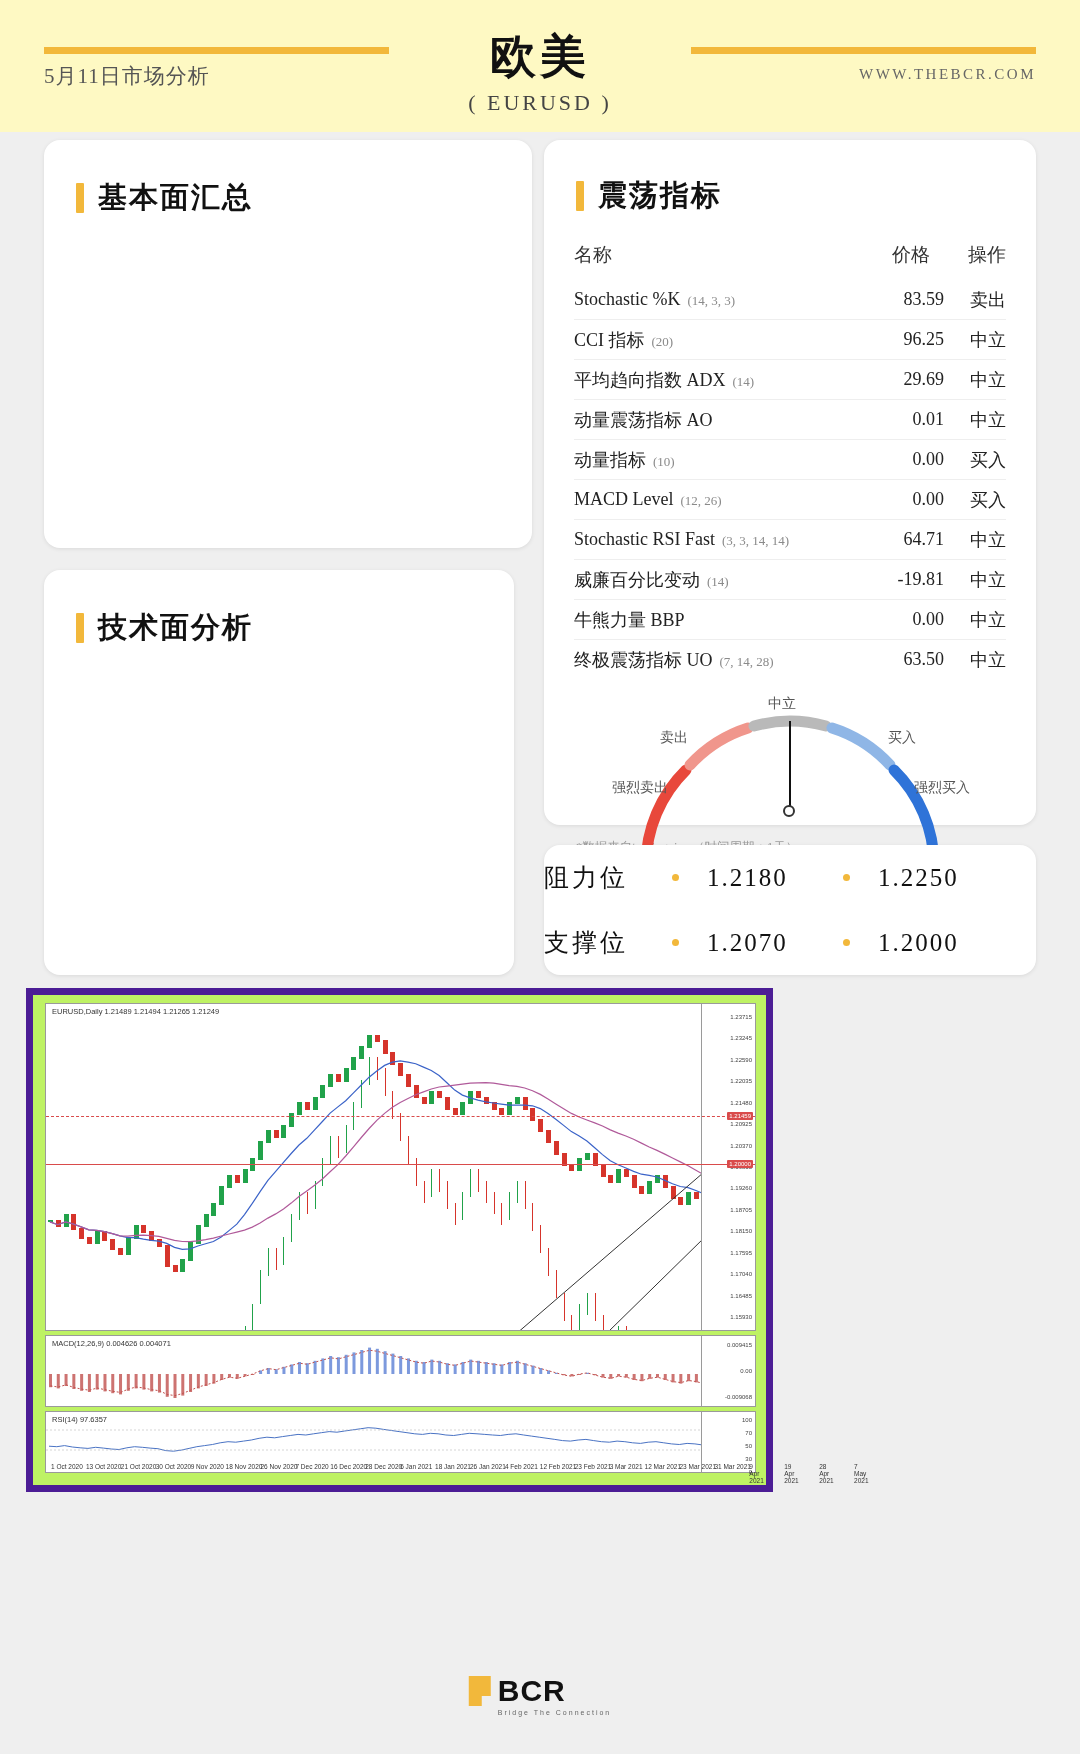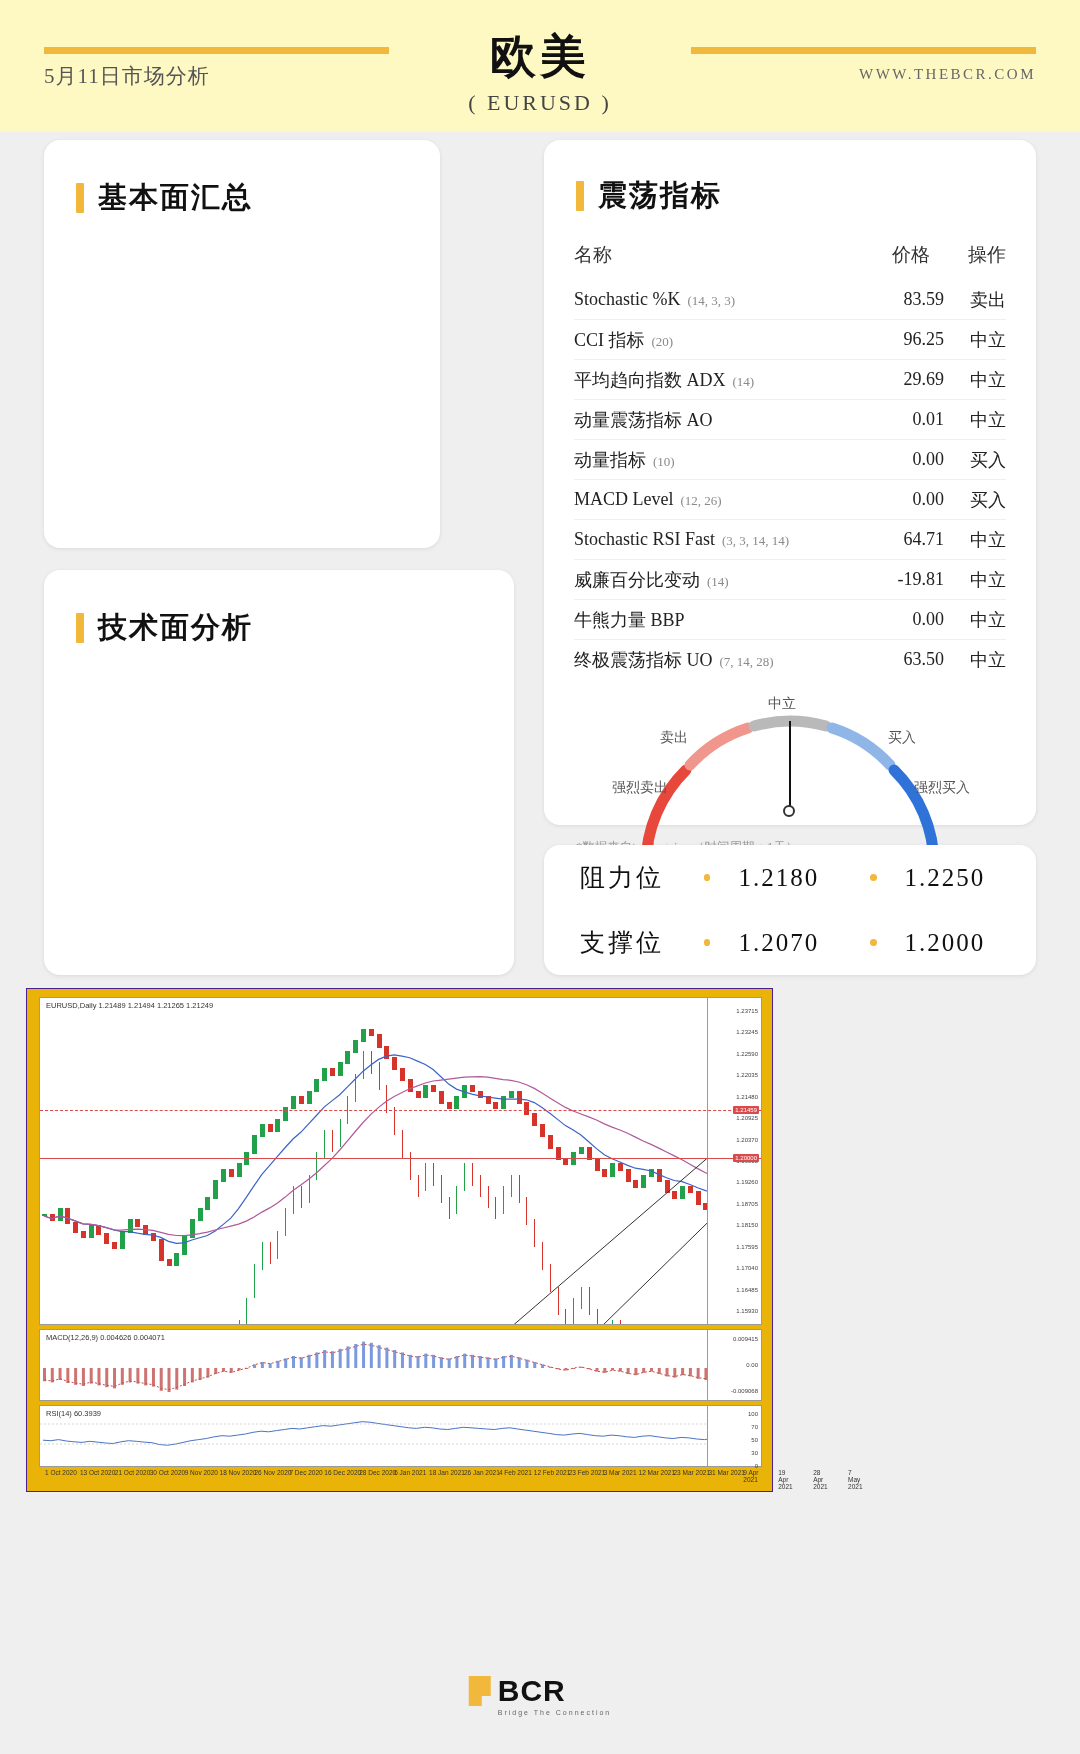--- a/index.html
+++ b/index.html
@@ -65,21 +65,21 @@
     margin-right:14px; border-radius:1px;
   }
   .body-text {
     font-family:"Liberation Serif", serif;
     font-size:20.5px; line-height:36px; color:#222;
     letter-spacing:.5px;
   }
   .body-text p { margin:0 0 26px 0; text-indent:0; }
 
   
-  #card-fundamental { left:44px; top:140px; width:396px; height:408px; }
+  #card-fundamental { left:44px; top:140px; width:488px; height:408px; }
   #card-fundamental .card-title { margin:38px 0 0 32px; }
   #card-fundamental .body-text { margin:34px 36px 0 40px; }
 
   
   #card-technical { left:44px; top:570px; width:470px; height:405px; }
   #card-technical .card-title { margin:38px 0 0 32px; }
   #card-technical .body-text { margin:34px 36px 0 40px; }
 
   
   #card-oscillator { left:544px; top:140px; width:492px; height:685px; }
@@ -130,35 +130,35 @@
 
   .osc-note {
     margin:4px 32px 0 32px;
     font-family:"Liberation Serif", serif;
     font-size:12.5px; line-height:20px; color:#9a9a9a;
   }
   .osc-note .line1 { margin-bottom:6px; }
 
   
   #card-levels { left:544px; top:845px; width:492px; height:130px; }
-  .lvl-row { display:flex; align-items:center; height:65px; padding-left:36px; }
+  .lvl-row { display:flex; align-items:center; height:65px; }
   .lvl-label {
     font-family:"Liberation Serif", serif;
     font-size:25px; color:#111; letter-spacing:3px; width:128px;
   }
   .dot { width:7px; height:7px; border-radius:50%; background:#f2b83b; margin:0 28px 0 0; }
   .lvl-val {
     font-family:"Liberation Serif", serif;
     font-size:25px; color:#111; letter-spacing:2px; width:136px;
   }
 
   
   #chart-card {
     position:absolute; left:26px; top:988px; width:747px; height:504px;
-    background:#eab308; border:1px solid #4c1d95;
+    background:#bef264; border:7px solid #4c1d95;
   }
   .chart-inner { position:absolute; left:12px; top:8px; right:10px; bottom:26px; }
   .pane { position:absolute; left:0; right:0; border:1px solid #9a9a9a; background:#fff; }
   #pane-main { top:0; height:328px; }
   #pane-macd { top:332px; height:72px; }
   #pane-rsi { top:408px; height:62px; }
   .pane-label {
     position:absolute; left:6px; top:3px;
     font-size:7.5px; color:#333; font-family:"Liberation Sans", sans-serif;
   }
@@ -742,21 +742,21 @@
           </svg>
         </div>
       <div class="axis-col" id="axis-macd">
           <div class="axis-tick" style="top: 6px;">0.009415</div>
           <div class="axis-tick" style="top: 32px;">0.00</div>
           <div class="axis-tick" style="top: 58px;">-0.009068</div>
         </div>
     </div>
 
     <div class="pane" id="pane-rsi">
-      <div class="pane-label">RSI(14) 60.3939</div>
+      <div class="pane-label">RSI(14) 97.6357</div>
       <div id="rsi-plot" style="position:absolute;left:0;top:0;right:54px;bottom:0;overflow:hidden;">
           <svg viewBox="0 0 856 60" style="position:absolute;left:0;top:0;width:856px;height:60px;">
             <path d="M3,34.2 L10.781818181818181,34.7 L18.563636363636363,33.6 L26.345454545454547,35.0 L34.127272727272725,35.8 L41.909090909090914,36.4 L49.690909090909095,35.3 L57.472727272727276,36.1 L65.25454545454545,37.0 L73.03636363636365,37.5 L80.81818181818183,35.8 L88.60000000000001,34.7 L96.38181818181819,35.3 L104.16363636363637,36.1 L111.94545454545455,36.7 L119.72727272727273,38.6 L127.50909090909092,39.2 L135.2909090909091,38.1 L143.0727272727273,36.4 L150.85454545454547,34.7 L158.63636363636365,33.6 L166.41818181818184,32.5 L174.20000000000002,30.8 L181.9818181818182,29.7 L189.76363636363638,30.2 L197.54545454545456,29.1 L205.32727272727274,28.0 L213.10909090909092,26.3 L220.8909090909091,25.2 L228.6727272727273,25.8 L236.45454545454547,24.6 L244.23636363636365,23.5 L252.01818181818183,22.4 L259.8,23.0 L267.5818181818182,21.8 L275.3636363636364,20.7 L283.1454545454546,19.6 L290.92727272727274,20.2 L298.70909090909095,19.0 L306.4909090909091,17.9 L314.2727272727273,16.8 L322.05454545454546,15.7 L329.83636363636367,16.2 L337.6181818181818,17.4 L345.40000000000003,18.5 L353.1818181818182,19.6 L360.9636363636364,20.7 L368.74545454545455,21.8 L376.52727272727276,22.4 L384.3090909090909,21.3 L392.0909090909091,21.8 L399.8727272727273,23.0 L407.6545454545455,23.5 L415.43636363636364,22.4 L423.21818181818185,21.3 L431,21.8 L438.7818181818182,22.4 L446.56363636363636,23.0 L454.3454545454546,23.5 L462.1272727272727,22.4 L469.90909090909093,21.8 L477.6909090909091,23.0 L485.4727272727273,24.1 L493.25454545454545,25.2 L501.03636363636366,26.3 L508.81818181818187,27.4 L516.6,28.6 L524.3818181818182,29.1 L532.1636363636364,28.0 L539.9454545454546,27.4 L547.7272727272727,28.6 L555.5090909090909,29.7 L563.2909090909092,30.2 L571.0727272727273,29.1 L578.8545454545455,29.7 L586.6363636363636,30.8 L594.4181818181819,31.4 L602.2,30.2 L609.9818181818182,29.7 L617.7636363636364,30.8 L625.5454545454546,31.9 L633.3272727272728,32.5 L641.1090909090909,31.4 L648.8909090909091,31.9 L656.6727272727273,33.0 L664.4545454545455,33.6 L672.2363636363636,32.5 L680.0181818181818,31.4 L687.8000000000001,30.2 L695.5818181818182,29.1 L703.3636363636364,28.0 L711.1454545454545,26.9 L718.9272727272728,25.8 L726.709090909091,24.6 L734.4909090909091,25.2 L742.2727272727273,24.1 L750.0545454545455,23.0 L757.8363636363637,23.5 L765.6181818181818,22.4 L773.4000000000001,21.3 L781.1818181818182,21.8 L788.9636363636364,22.4 L796.7454545454545,21.3 L804.5272727272728,20.2 L812.309090909091,20.7 L820.0909090909091,19.6 L827.8727272727273,18.5 L835.6545454545455,19.0 L843.4363636363637,17.9 L851.2181818181818,17.4 " fill="none" stroke="#4a73c4" stroke-width="1"></path>
             <line x1="0" x2="856" y1="18" y2="18" stroke="#bbb" stroke-width=".6" stroke-dasharray="2,2"></line>
             <line x1="0" x2="856" y1="38" y2="38" stroke="#bbb" stroke-width=".6" stroke-dasharray="2,2"></line>
           </svg>
         </div>
       <div class="axis-col" id="axis-rsi">
           <div class="axis-tick" style="top: 5px;">100</div>
           <div class="axis-tick" style="top: 18px;">70</div>

